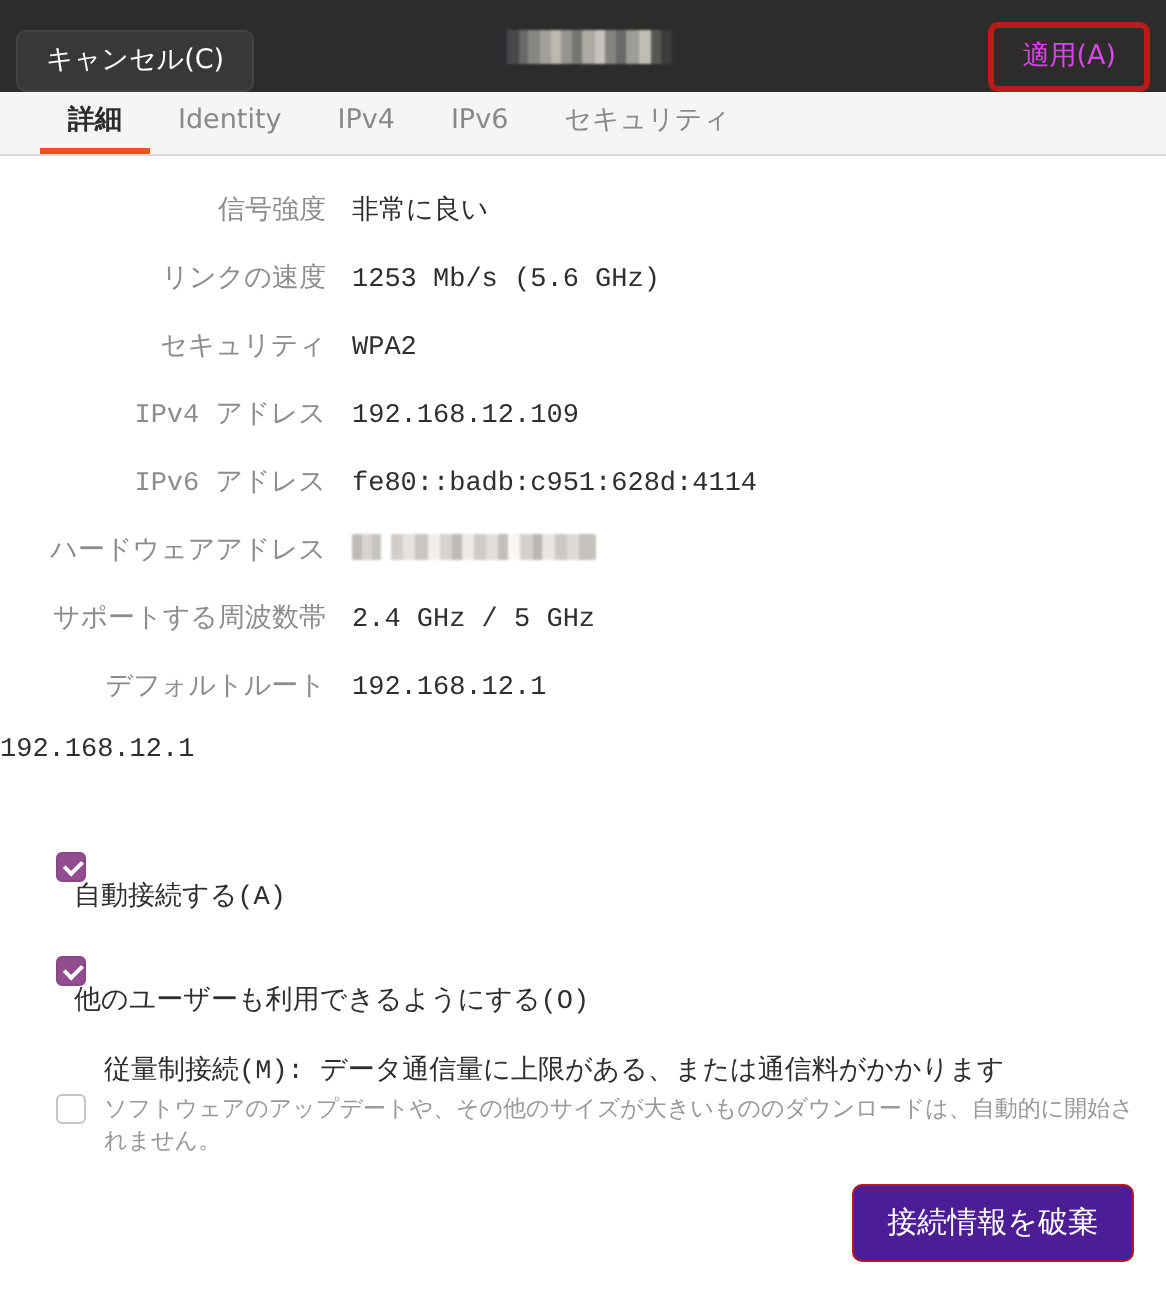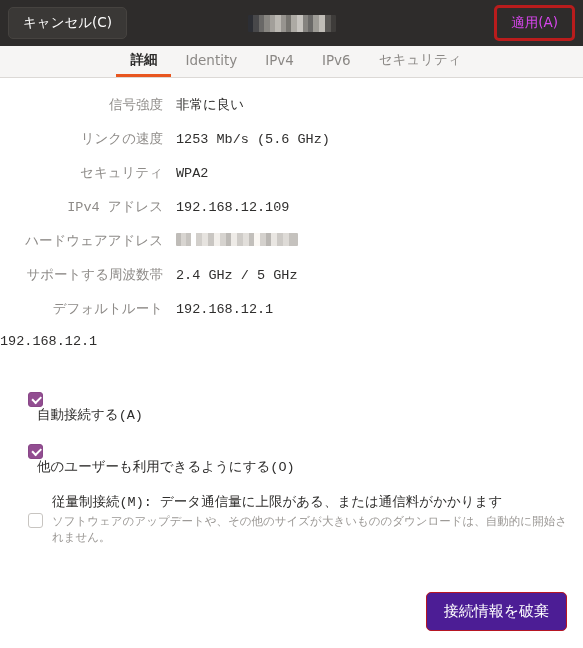--- a/index.html
+++ b/index.html
@@ -11,21 +11,21 @@
     font-family: "DejaVu Sans", "Liberation Sans", sans-serif;
     -webkit-font-smoothing: antialiased;
   }
 
   
   .titlebar {
     position: relative;
     height: 46px;
     background: #2e2c2b;
     display: flex;
-    align-items: center;
+    align-items: flex-end;
     justify-content: space-between;
     padding: 0 8px;
   }
   .tb-btn {
     font-size: 13.5px;
     line-height: 1;
     padding: 8px 14px;
     border-radius: 5px;
     cursor: default;
     white-space: nowrap;
@@ -64,22 +64,21 @@
     filter: blur(0.6px);
   }
 
   
   .tabbar {
     height: 32px;
     background: #f6f5f4;
     border-bottom: 1px solid #dcd9d6;
     display: flex;
     align-items: stretch;
-    padding-left: 9px;
-    justify-content: center;
+    padding-left: 20px;
   }
   .tab {
     display: flex;
     align-items: center;
     padding: 0 14px;
     font-size: 13.5px;
     color: #8b8885;
     border-bottom: 3px solid transparent;
     cursor: default;
     white-space: nowrap;
@@ -243,20 +242,24 @@
     <div class="row">
       <div class="lab">セキュリティ</div>
       <div class="val">WPA2</div>
     </div>
 
     <div class="row">
       <div class="lab">IPv4 アドレス</div>
       <div class="val">192.168.12.109</div>
     </div>
 
+    <div class="row">
+      <div class="lab">IPv6 アドレス</div>
+      <div class="val">fe80::badb:c951:628d:4114</div>
+    </div>
 
     <div class="row">
       <div class="lab">ハードウェアアドレス</div>
       <div class="val"><span class="redact-mac"></span></div>
     </div>
 
     <div class="row">
       <div class="lab">サポートする周波数帯</div>
       <div class="val">2.4 GHz / 5 GHz</div>
     </div>

